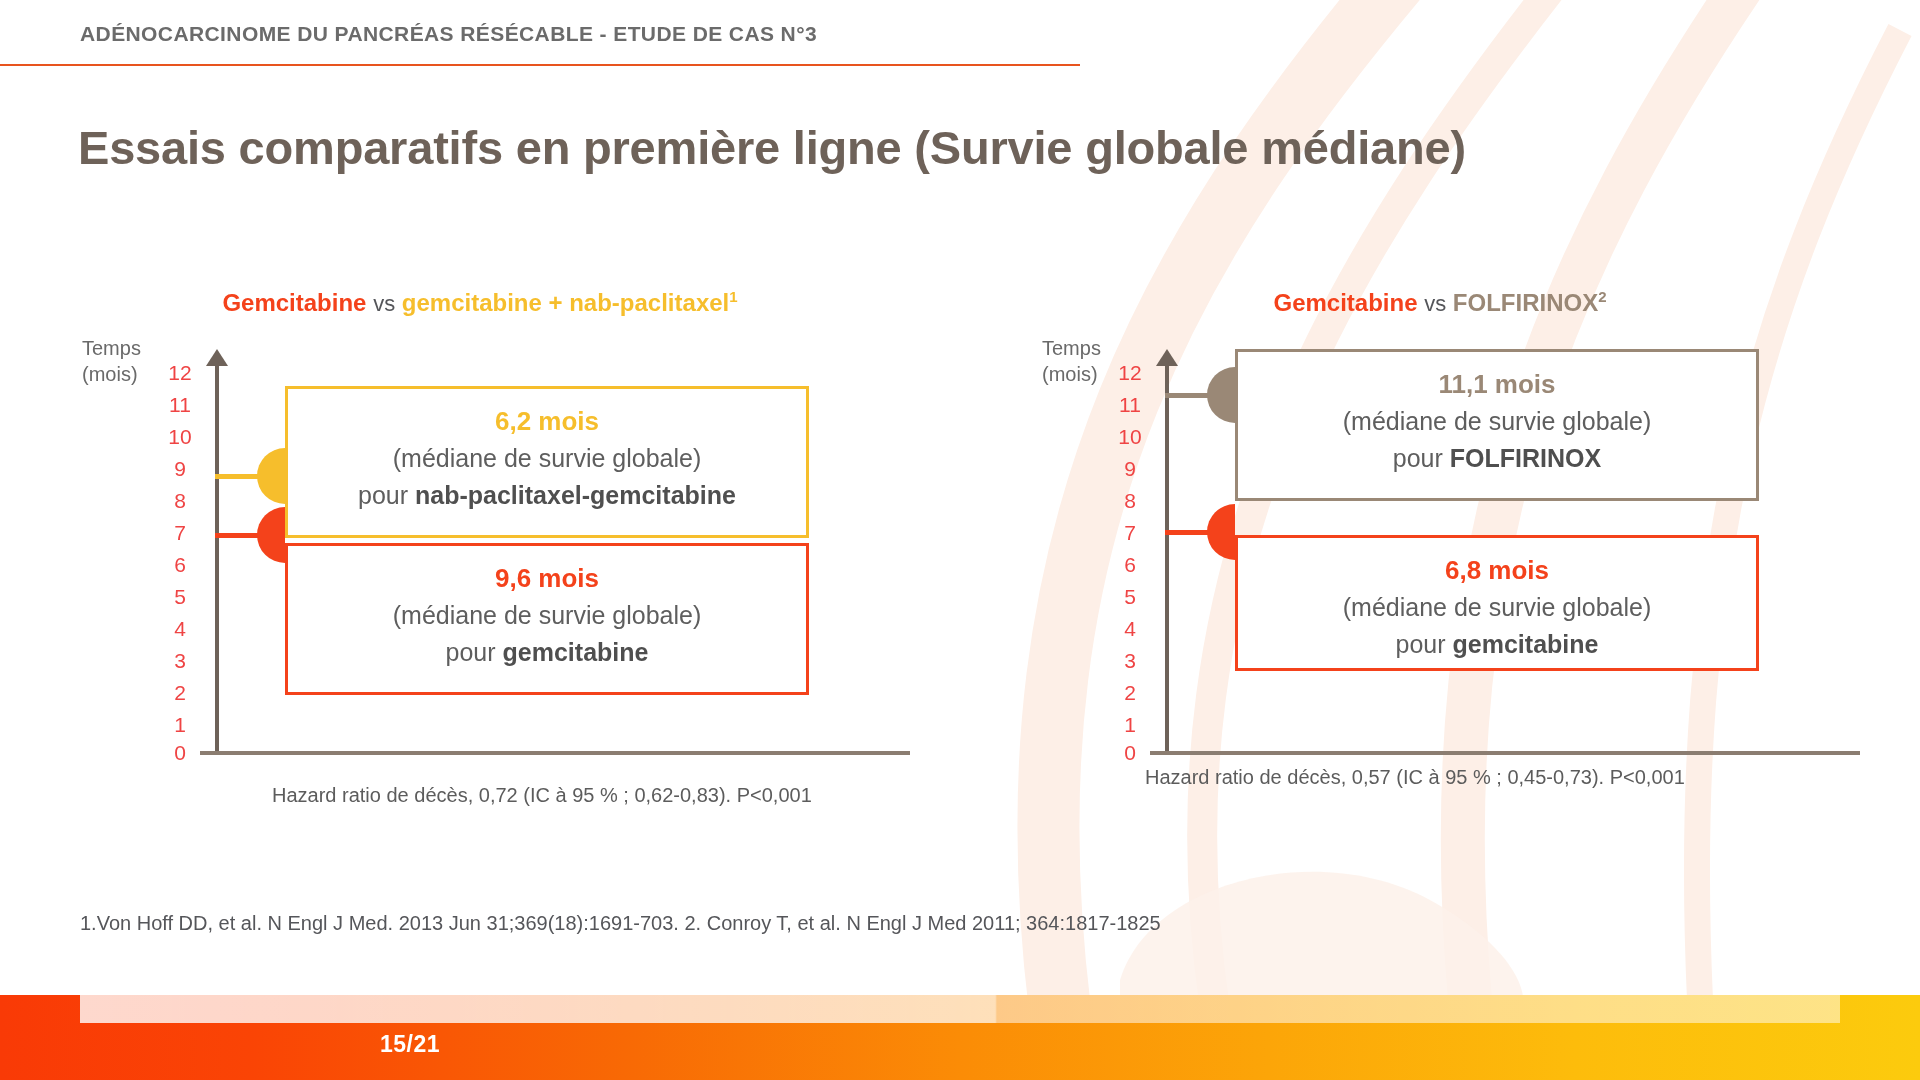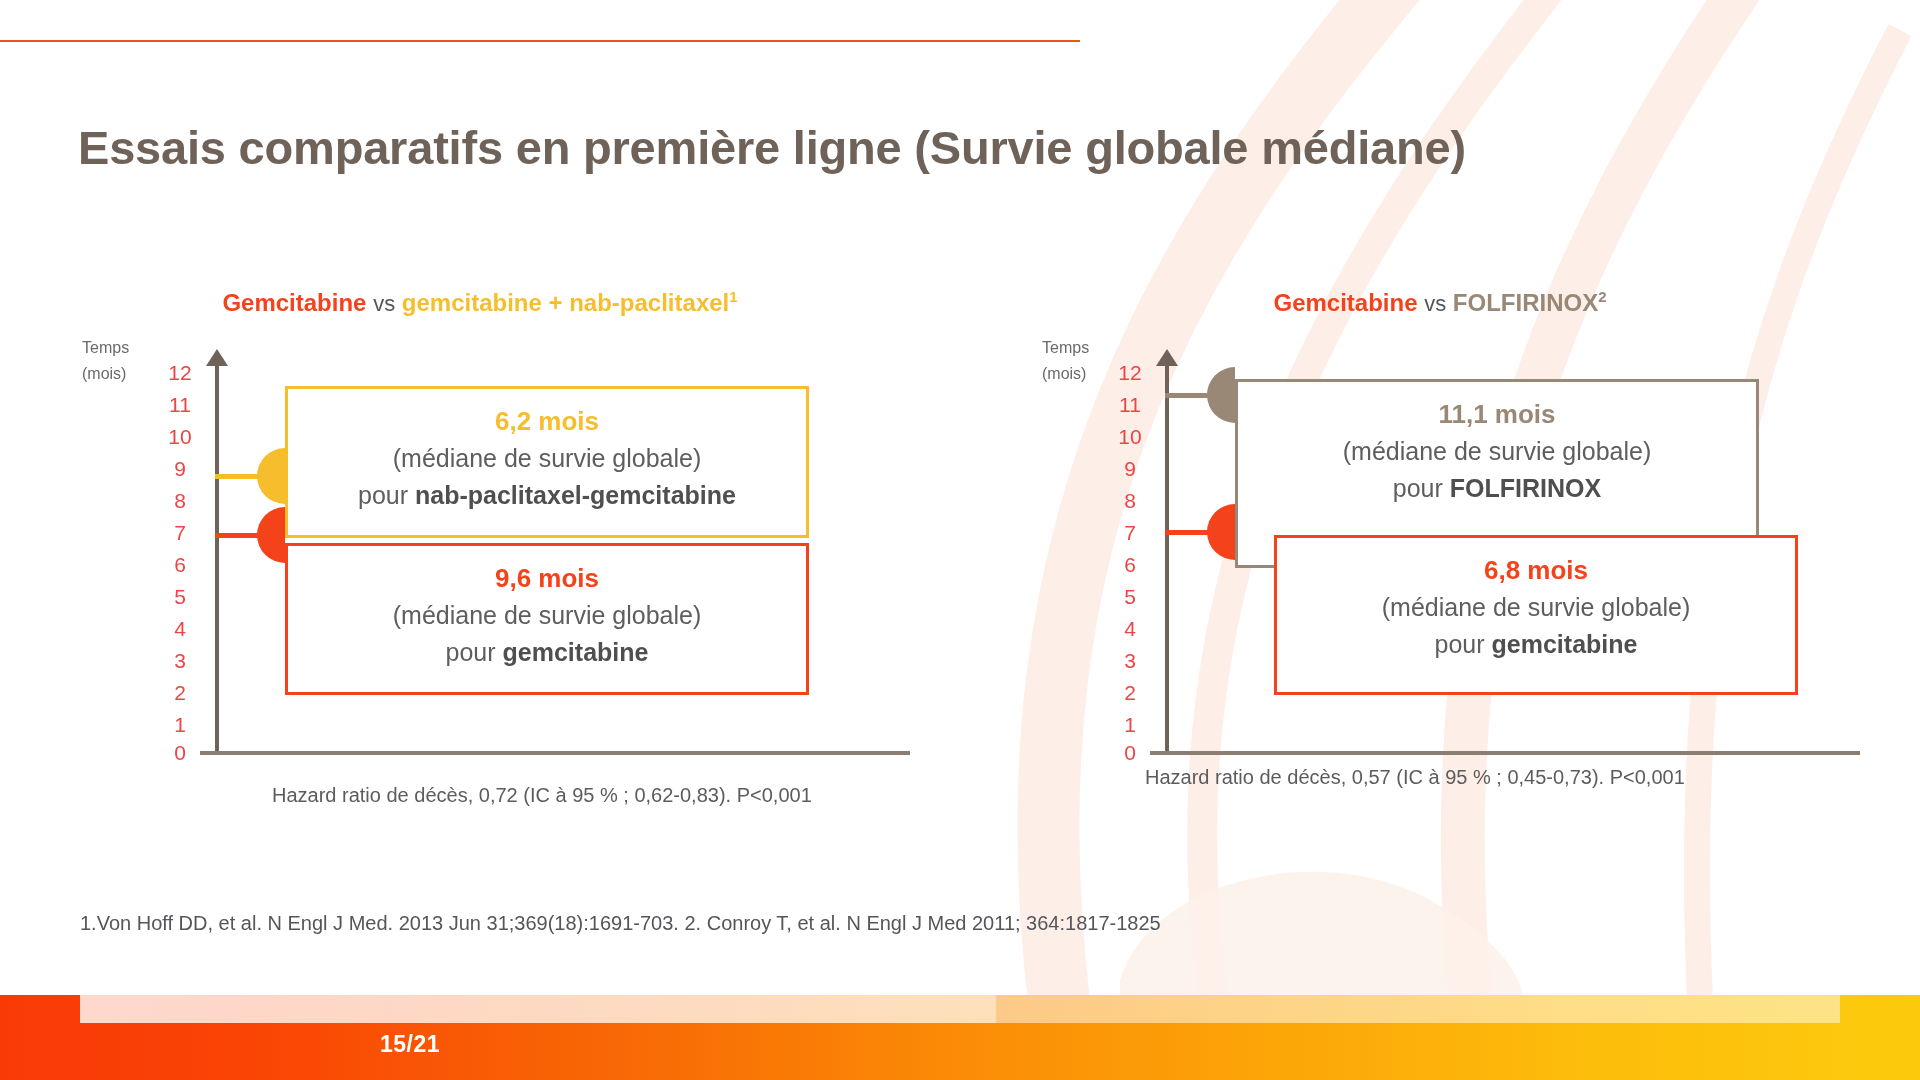--- a/index.html
+++ b/index.html
@@ -45,21 +45,21 @@
   .c-yellow { color:#F6BE2C; }
   .c-taupe  { color:#9A8876; }
 
   
   .plot { position:relative; margin-top:24px; height:500px; }
   #panel-left  .plot { width:940px; }
   #panel-right .plot { width:940px; }
 
   .axis-caption {
     position:absolute; left:82px; top:-6px; width:90px;
-    font-size:16px; color:#6a6a6a; line-height:26px; text-align:left;
+    font-size:20px; color:#6a6a6a; line-height:26px; text-align:left;
   }
 
   
   .y-axis { position:absolute; width:4px; background:#6E6259; }
   .y-arrow {
     position:absolute; width:0; height:0;
     border-left:11px solid transparent; border-right:11px solid transparent;
     border-bottom:17px solid #6E6259;
   }
   .x-axis { position:absolute; height:4px; background:#8B7D71; }
@@ -133,20 +133,21 @@
       <path d="M1590,-60 C1340,250 1150,560 1215,1010" stroke-width="30"></path>
       <path d="M1760,-40 C1560,250 1430,540 1470,1000" stroke-width="44"></path>
       <path d="M1900,30 C1760,300 1680,560 1700,1000" stroke-width="26"></path>
     </g>
     <g clip-path="url(#clipSlide)" fill="#FDF1EA">
       <path d="M1120,980 C1150,880 1320,840 1430,900 C1520,950 1530,1000 1520,1010 L1120,1010 Z" opacity="0.85"></path>
     </g>
   </svg>
 
   <div class="kicker-wrap">
+    <div class="kicker">ADÉNOCARCINOME DU PANCRÉAS RÉSÉCABLE - ETUDE DE CAS N°3</div>
     <div class="kicker-rule"></div>
   </div>
 
   <div class="page-title">Essais comparatifs en première ligne (Survie globale médiane)</div>
 
   <div class="panel" id="panel-left">
     <div class="panel-head">
       <span class="c-red">Gemcitabine</span>
       <span class="vs">vs</span>
       <span class="c-yellow">gemcitabine + nab-paclitaxel</span><span class="sup c-yellow">1</span>
@@ -222,29 +223,29 @@
       <div class="tick" style="left:150px; top:213px;">6</div>
       <div class="tick" style="left:150px; top:245px;">5</div>
       <div class="tick" style="left:150px; top:277px;">4</div>
       <div class="tick" style="left:150px; top:309px;">3</div>
       <div class="tick" style="left:150px; top:341px;">2</div>
       <div class="tick" style="left:150px; top:373px;">1</div>
       <div class="tick" style="left:150px; top:401px;">0</div>
 
       <div class="connector" style="left:205px; top:52px; width:70px; background:#9A8876;"></div>
       <div class="marker" style="left:247px; top:26px; background:#9A8876;"></div>
-      <div class="callout" style="left:275px; top:38px; width:524px; height:189px; border-color:#9A8876;">
+      <div class="callout" style="left:275px; top:8px; width:524px; height:152px; border-color:#9A8876;">
         <div class="val c-taupe">11,1 mois</div>
         <div class="mid">(médiane de survie globale)</div>
         <div class="bot"><span>pour </span><b>FOLFIRINOX</b></div>
       </div>
 
       <div class="connector" style="left:205px; top:189px; width:70px; background:#F4421B;"></div>
       <div class="marker" style="left:247px; top:163px; background:#F4421B;"></div>
-      <div class="callout" style="left:275px; top:194px; width:524px; height:160px; border-color:#F4421B;margin-left:39px;">
+      <div class="callout" style="left:275px; top:194px; width:524px; height:136px; border-color:#F4421B;">
         <div class="val c-red">6,8 mois</div>
         <div class="mid">(médiane de survie globale)</div>
         <div class="bot"><span>pour </span><b>gemcitabine</b></div>
       </div>
 
       <div class="hr-note" style="left:185px; top:425px;text-align:center;">Hazard ratio de décès, 0,57 (IC à 95 % ; 0,45-0,73). P&lt;0,001</div>
     </div>
   </div>
 
   <div class="refs">1.Von Hoff DD, et al. N Engl J Med. 2013 Jun 31;369(18):1691-703. 2. Conroy T, et al. N Engl J Med 2011; 364:1817-1825</div>

